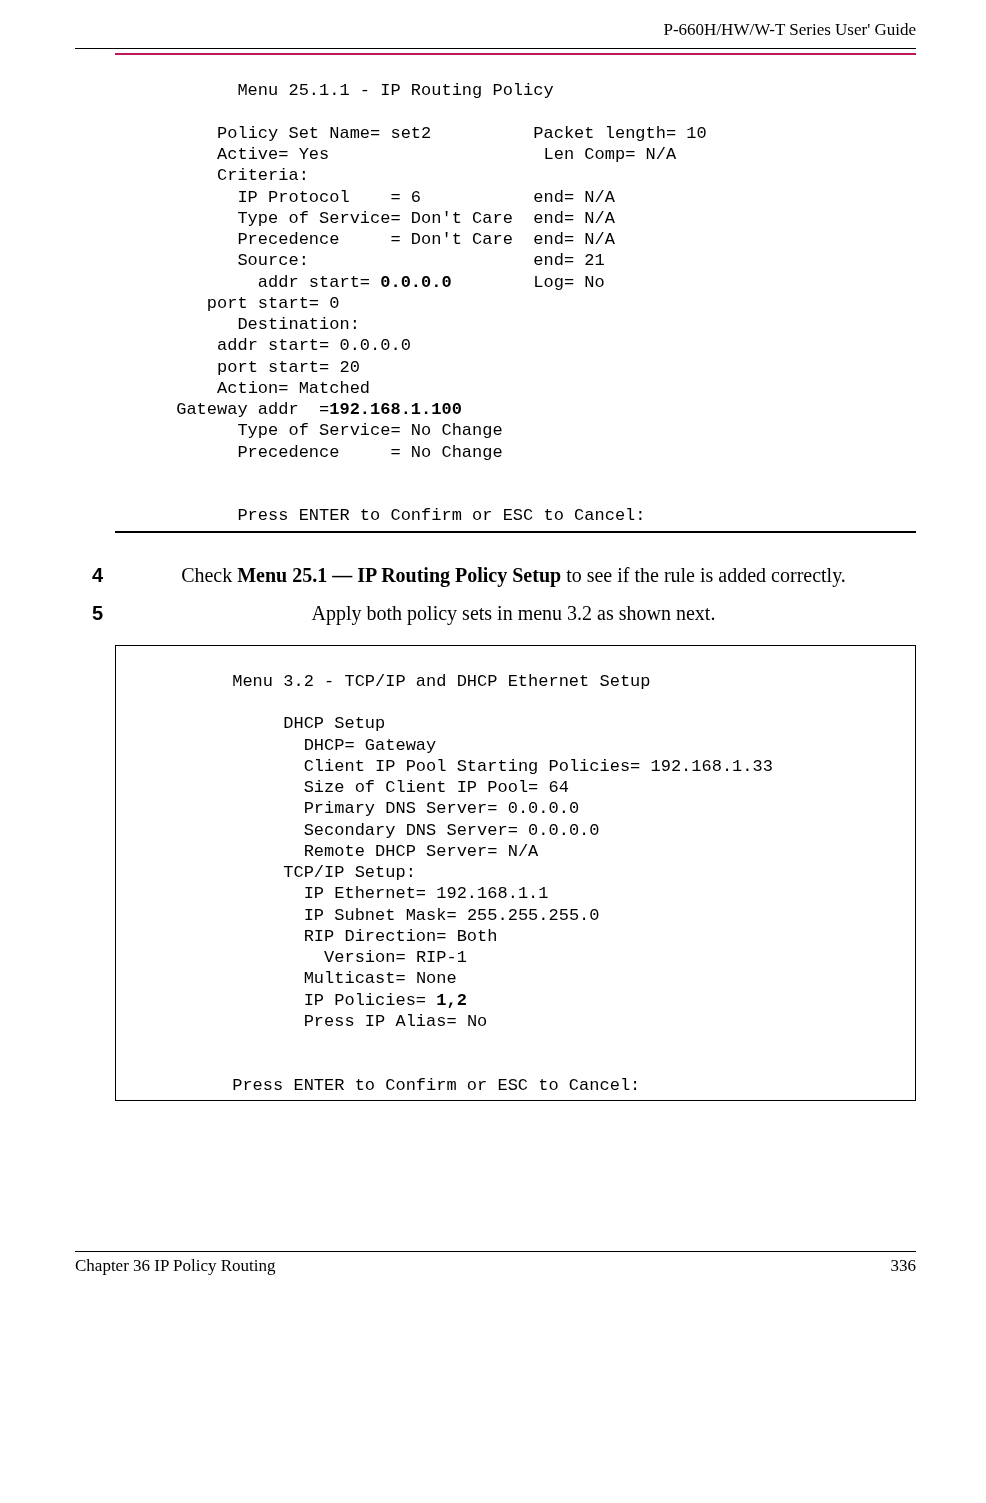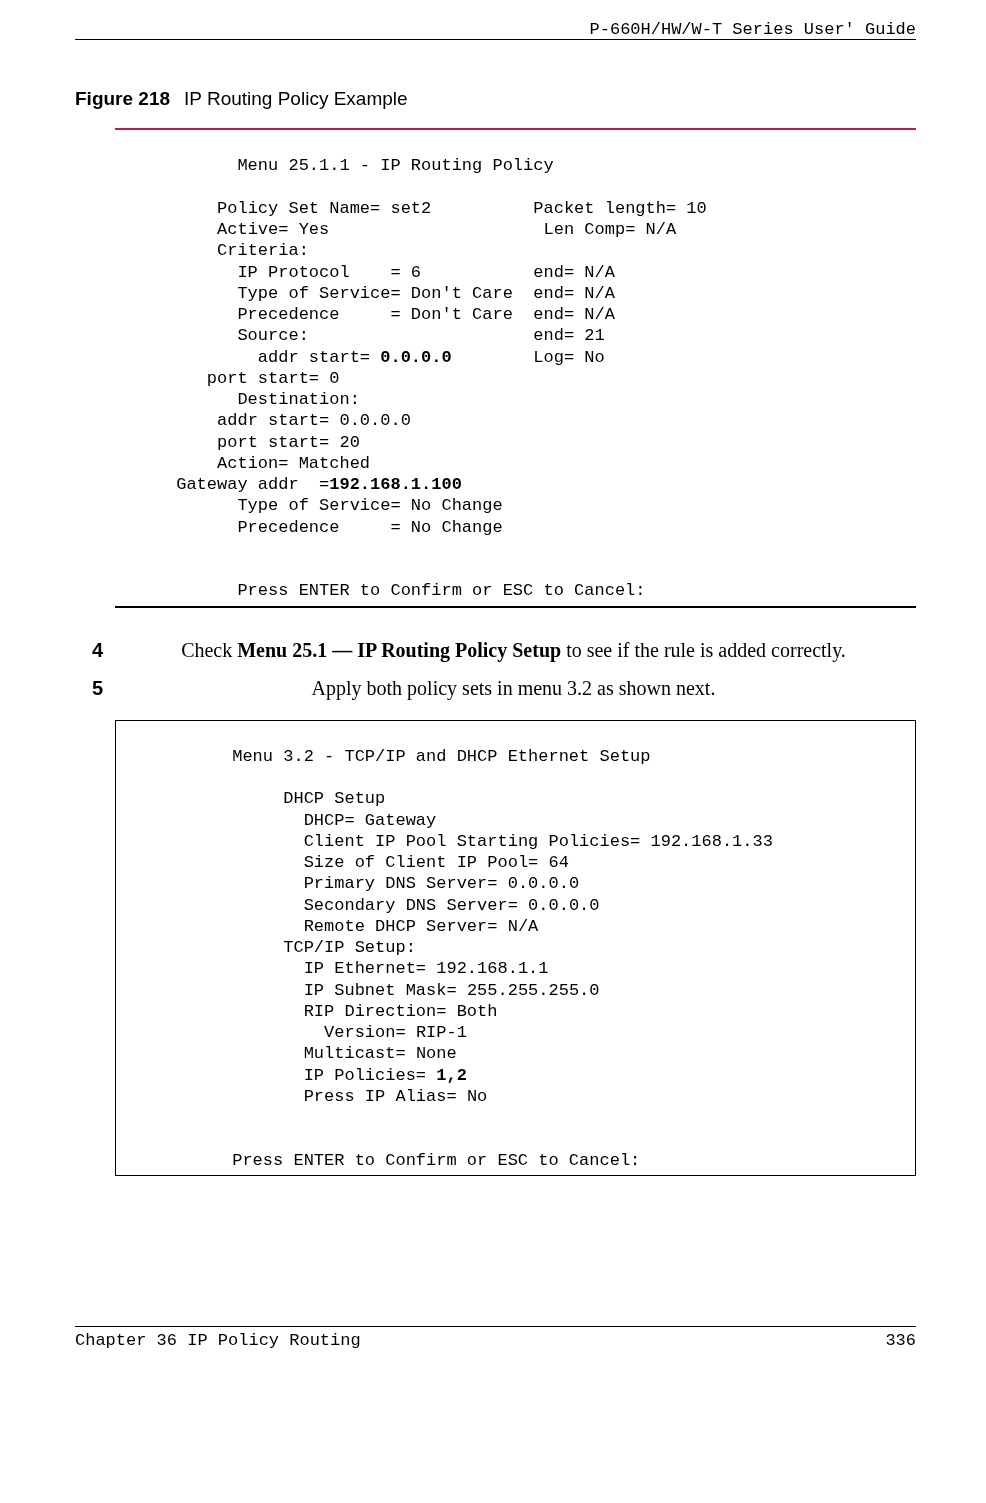--- a/index.html
+++ b/index.html
@@ -11,24 +11,24 @@
       width: 986px;
     }
     .page {
       padding: 20px 70px 20px 75px;
     }
     .top-rule {
       border-top: 1.5px solid #000;
       margin-bottom: 4px;
     }
     .header-line {
-      font-family: Liberation Mono, monospace;
+      font-family: Liberation Serif, serif;
       font-size: 17px;
       text-align: right;
-      margin-bottom: 0;
+      margin-bottom: 8px;
     }
     .figure-caption {
       font-family: Arial, Helvetica, sans-serif;
       font-size: 19px;
       margin-top: 48px;
       margin-bottom: 18px;
     }
     .figure-caption .fig-label {
       font-weight: bold;
       margin-right: 14px;
@@ -64,38 +64,35 @@
       text-align: right;
       margin-right: 8px;
     }
     .step-text { flex: 1; text-align: center; }
     .step-text .bold { font-weight: bold; }
     .footer-rule {
       border-top: 1.5px solid #000;
       margin-top: 150px;
     }
     .footer-line {
-      font-family: Liberation Mono, monospace;
+      font-family: Liberation Serif, serif;
       font-size: 17px;
       display: flex;
       justify-content: space-between;
       margin-top: 4px;
     }
   </style>
 </head>
 <body>
 
 <div class="page">
 
   <div class="header-line">P-660H/HW/W-T Series User' Guide</div>
   <div class="top-rule"></div>
 
-  <div class="figure-caption">
-    <span class="fig-label">Figure 218</span><span>IP Routing Policy Example</span>
-  </div>
 
   <div class="terminal-box">
             <span>Menu 25.1.1 - IP Routing Policy</span>
 
           <span>Policy Set Name=</span> <span>set2</span>          <span>Packet length=</span> <span>10</span>
           <span>Active=</span> <span>Yes</span>                     <span>Len Comp=</span> <span>N/A</span>
           <span>Criteria:</span>
             <span>IP Protocol    =</span> <span>6</span>           <span>end=</span> <span>N/A</span>
             <span>Type of Service=</span> <span>Don't Care</span>  <span>end=</span> <span>N/A</span>
             <span>Precedence     =</span> <span>Don't Care</span>  <span>end=</span> <span>N/A</span>

